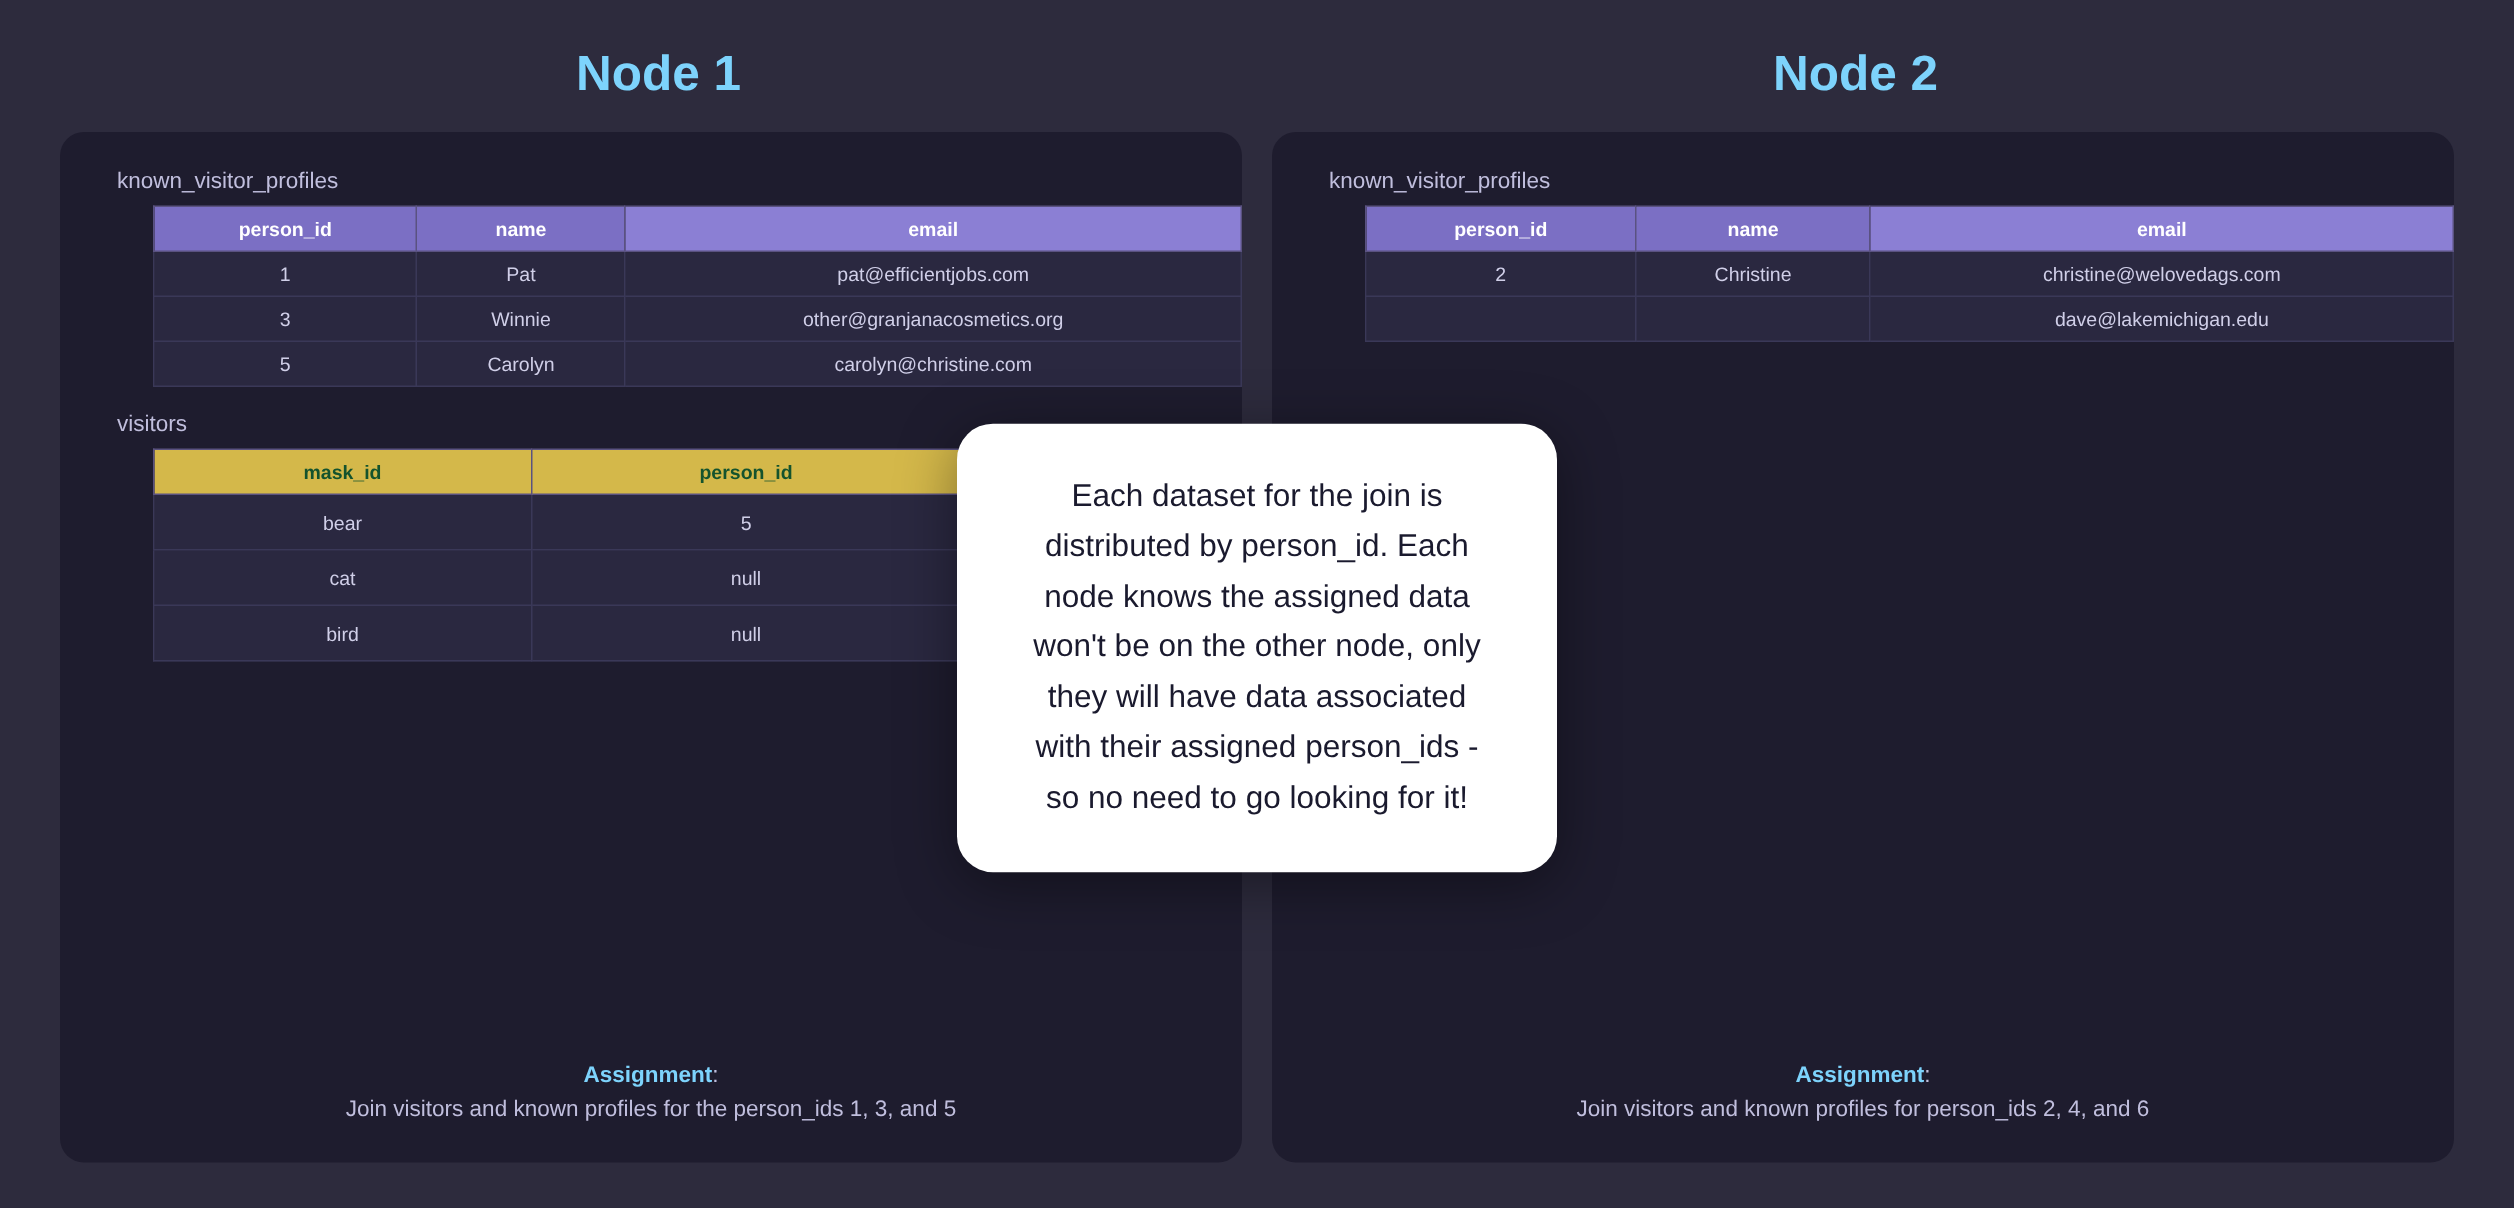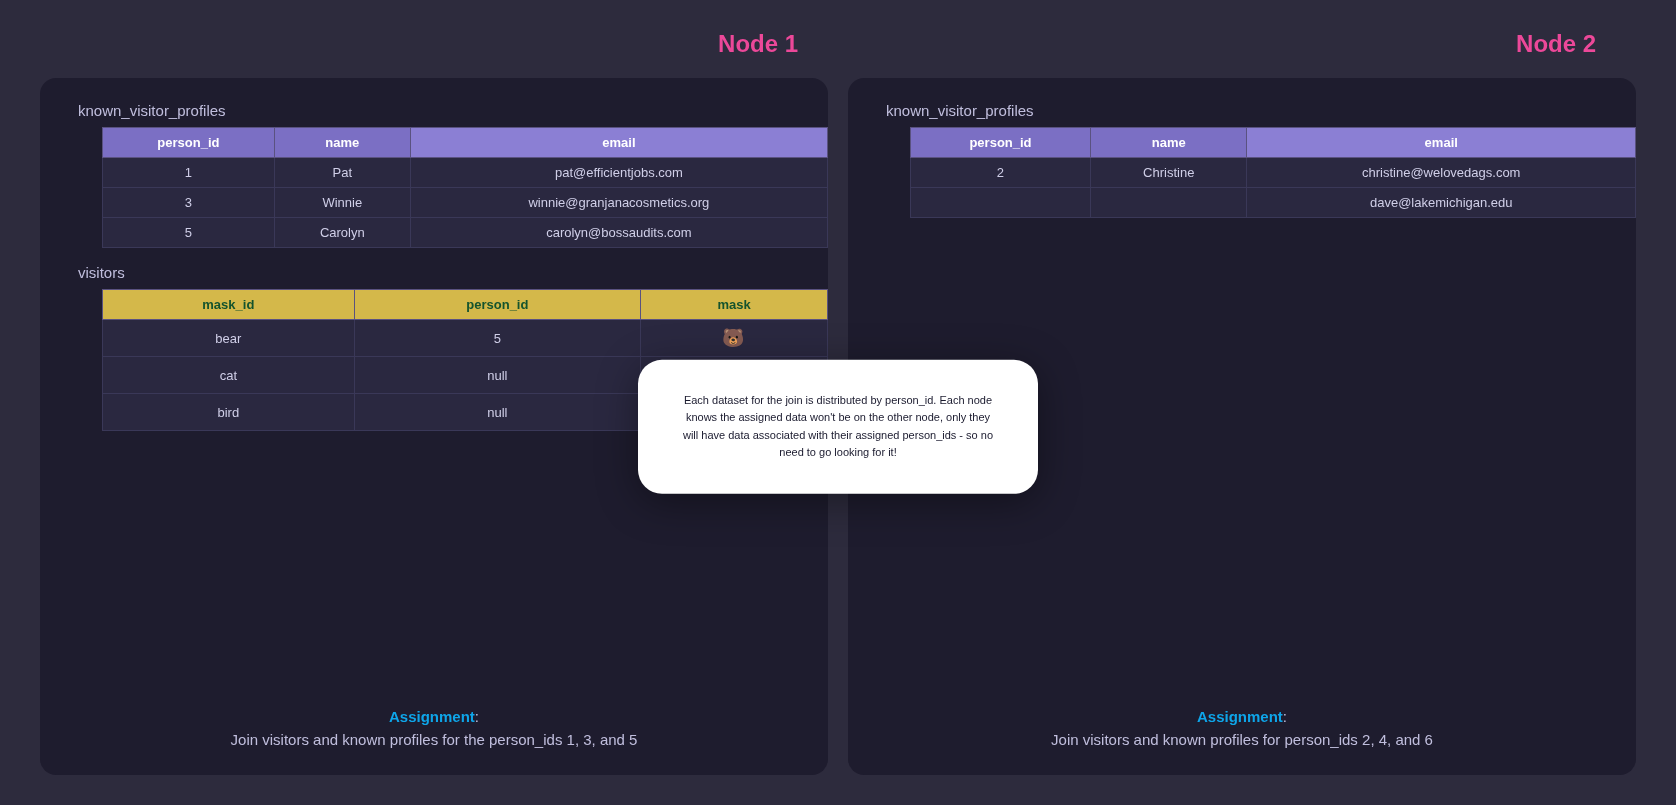--- a/index.html
+++ b/index.html
@@ -16,24 +16,24 @@
     }
 
     .page-title-row {
       display: flex;
       width: 100%;
       justify-content: space-around;
       margin-bottom: 20px;
     }
 
     .node-title {
-      font-size: 24px;
+      font-size: 33px;
       font-weight: 700;
-      color: #ec4899;
-      text-align: right;
+      color: #7dd3fc;
+      text-align: center;
       width: 45%;
     }
 
     .main-content {
       display: flex;
       width: 100%;
       gap: 20px;
       position: relative;
       flex: 1;
     }
@@ -99,36 +99,36 @@
     }
 
     .assignment-text {
       font-size: 15px;
       color: #c0bedd;
       text-align: center;
       line-height: 1.5;
     }
 
     .assignment-text strong {
-      color: #0ea5e9;
+      color: #7dd3fc;
       font-weight: 700;
     }
 
     .tooltip-overlay {
       position: absolute;
       top: 50%;
       left: 50%;
       transform: translate(-50%, -50%);
       background: #ffffff;
       color: #1a1a2e;
       border-radius: 24px;
       padding: 32px 40px;
       width: 400px;
       text-align: center;
-      font-size: 11px;
+      font-size: 21px;
       line-height: 1.6;
       z-index: 10;
       box-shadow: 0 8px 40px rgba(0,0,0,0.4);
     }
   </style>
 </head>
 <body>
 
 <div class="page-title-row">
   <div class="node-title">Node 1</div>
@@ -152,26 +152,26 @@
           </thead>
           <tbody>
             <tr>
               <td>1</td>
               <td>Pat</td>
               <td>pat@efficientjobs.com</td>
             </tr>
             <tr>
               <td>3</td>
               <td>Winnie</td>
-              <td>winnie@granjanacosmetics.org</td>
+              <td>other@granjanacosmetics.org</td>
             </tr>
             <tr>
               <td>5</td>
               <td>Carolyn</td>
-              <td>carolyn@bossaudits.com</td>
+              <td>carolyn@christine.com</td>
             </tr>
           </tbody>
         </table>
       </div>
 
       <div class="table-section">
         <div class="table-name">visitors</div>
         <table class="data-table">
           <thead>
             <tr>

